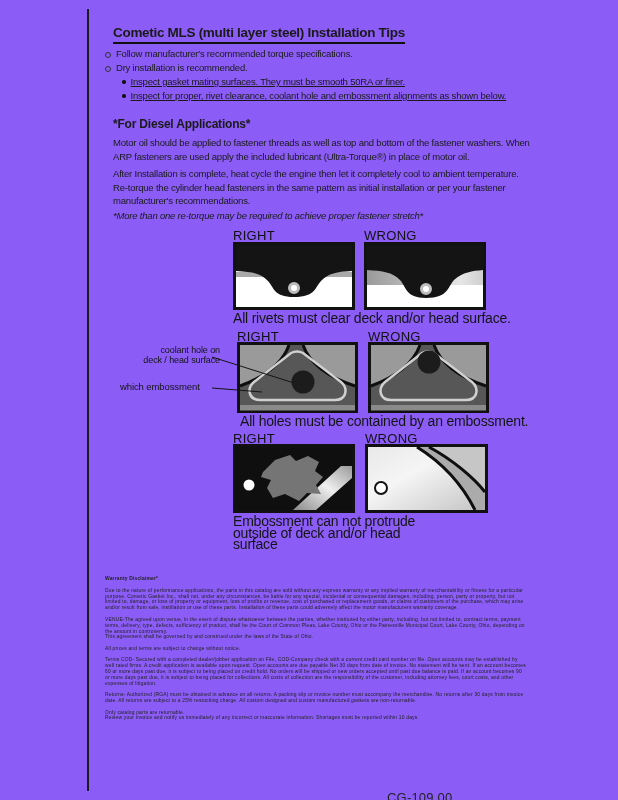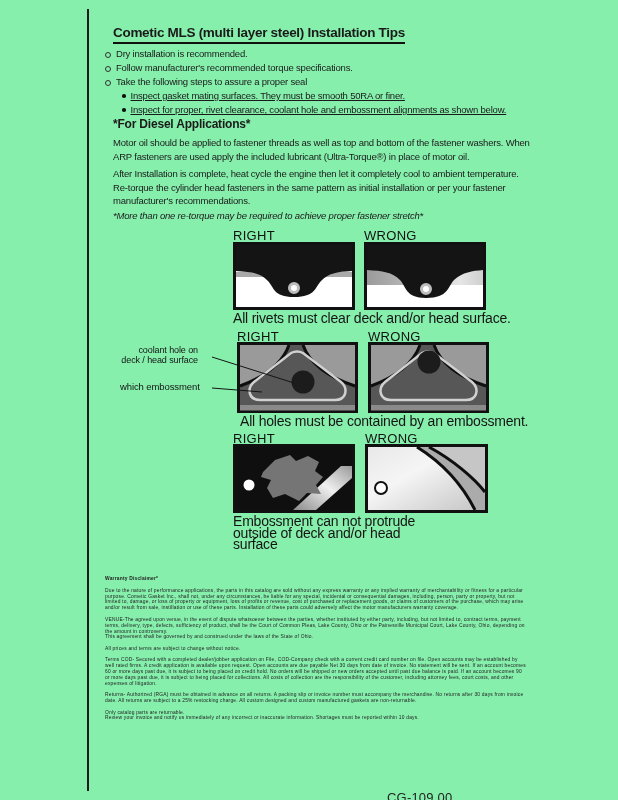--- a/index.html
+++ b/index.html
@@ -1,17 +1,17 @@
 <!DOCTYPE html>
 <html><head>
 <meta charset="utf-8">
 <style>
   html,body{margin:0;padding:0;background:#ffffff;}
   .page{
-    position:relative;width:618px;height:800px;background:#86efac;overflow:hidden;
+    position:relative;width:618px;height:800px;background:#8b5cf6;overflow:hidden;
     font-family:"Liberation Sans","DejaVu Sans",sans-serif;color:#1a1a1a;
   }
   .left-rule{position:absolute;left:87px;top:9px;width:1.5px;height:782px;background:#1c1c1c;}
   .title{
     position:absolute;left:113px;top:25px;font-size:13.5px;font-weight:bold;letter-spacing:-0.3px;
     border-bottom:2px solid #111;padding-bottom:2px;display:inline-block;
   }
   .bullets{position:absolute;left:105px;top:47px;width:490px;font-size:9.5px;letter-spacing:-0.2px;}
   .b-row{display:flex;align-items:flex-start;height:14px;line-height:14px;}
   .b-row.sub{padding-left:17px;text-decoration:underline;}
@@ -44,29 +44,25 @@
 <body>
 
 <div class="page">
   <div class="left-rule"></div>
 
   <div class="title">Cometic MLS (multi layer steel) Installation Tips</div>
 
   <div class="bullets">
     <div class="b-row">
       <span class="mk open"></span>
-      <span>Dry installation is recommended.</span>
+      <span>Follow manufacturer's recommended torque specifications.</span>
     </div>
     <div class="b-row">
       <span class="mk open"></span>
-      <span>Follow manufacturer's recommended torque specifications.</span>
-    </div>
-    <div class="b-row">
-      <span class="mk open"></span>
-      <span>Take the following steps to assure a proper seal</span>
+      <span>Dry installation is recommended.</span>
     </div>
     <div class="b-row sub">
       <span class="mk fill"></span>
       <span>Inspect gasket mating surfaces.  They must be smooth 50RA or finer.</span>
     </div>
     <div class="b-row sub">
       <span class="mk fill"></span>
       <span>Inspect for proper, rivet clearance, coolant hole and embossment alignments as shown below.</span>
     </div>
   </div>
@@ -103,21 +99,21 @@
       <path d="M3,3 H119 V28 C108,29 99,30 90,38 C84,44 85,56 62,56 C41,56 42,44 36,38 C28,30 19,29 3,28 Z" fill="#141414"></path>
       <circle cx="62" cy="47" r="7" fill="#bdbdbd" stroke="#141414" stroke-width="2"></circle>
       <circle cx="62" cy="47" r="3" fill="#ffffff"></circle>
     </svg>
   </div>
   <div class="dia-caption" style="left:233px;top:313px;">All rivets must clear deck and/or head surface.</div>
 
   <div class="dia-label" style="left:237px;top:329px;">RIGHT</div>
   <div class="dia-label" style="left:368px;top:329px;">WRONG</div>
 
-  <div class="ann right-align" style="left:94px;top:345px;width:104px;">
+  <div class="ann right-align" style="left:116px;top:345px;width:104px;">
     <div>coolant hole on</div>
     <div>deck / head surface</div>
   </div>
   <div class="ann" style="left:120px;top:382px;font-size:9.5px;">which embossment</div>
 
   <div class="dia-box" style="left:237px;top:342px;">
     <svg width="121" height="71" viewBox="0 0 121 71">
       <rect x="1.5" y="1.5" width="118" height="68" fill="#575757" stroke="#111" stroke-width="3"></rect>
       <rect x="3" y="63" width="115" height="5.5" fill="#8a8a8a"></rect>
       <path d="M3,3 L52,3 C46,20 30,34 3,44 Z" fill="#9a9a9a"></path>

